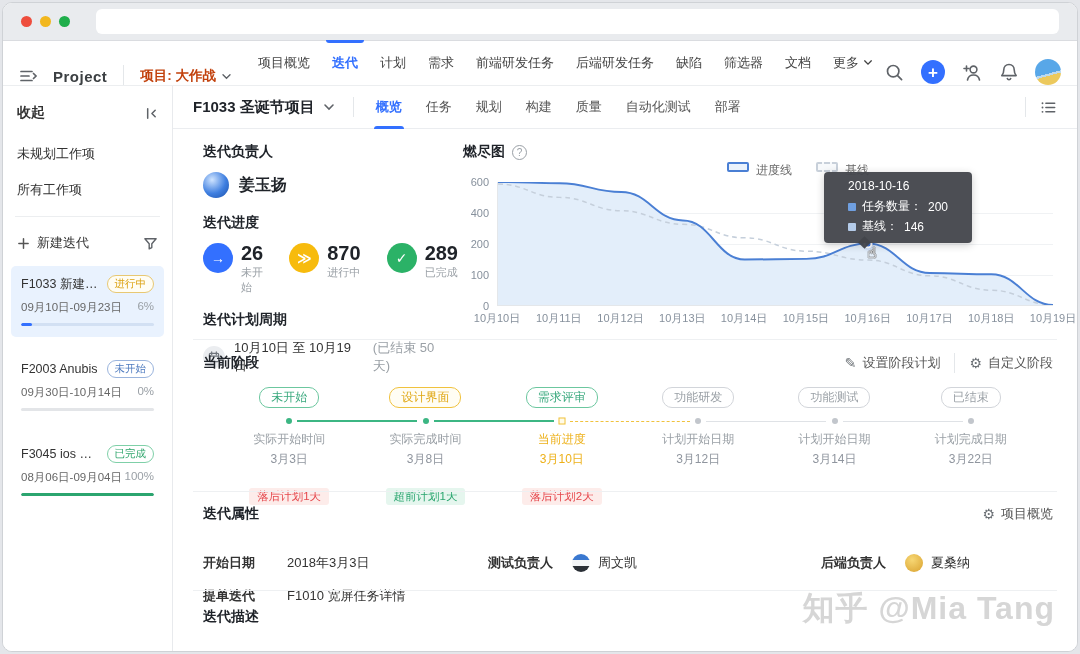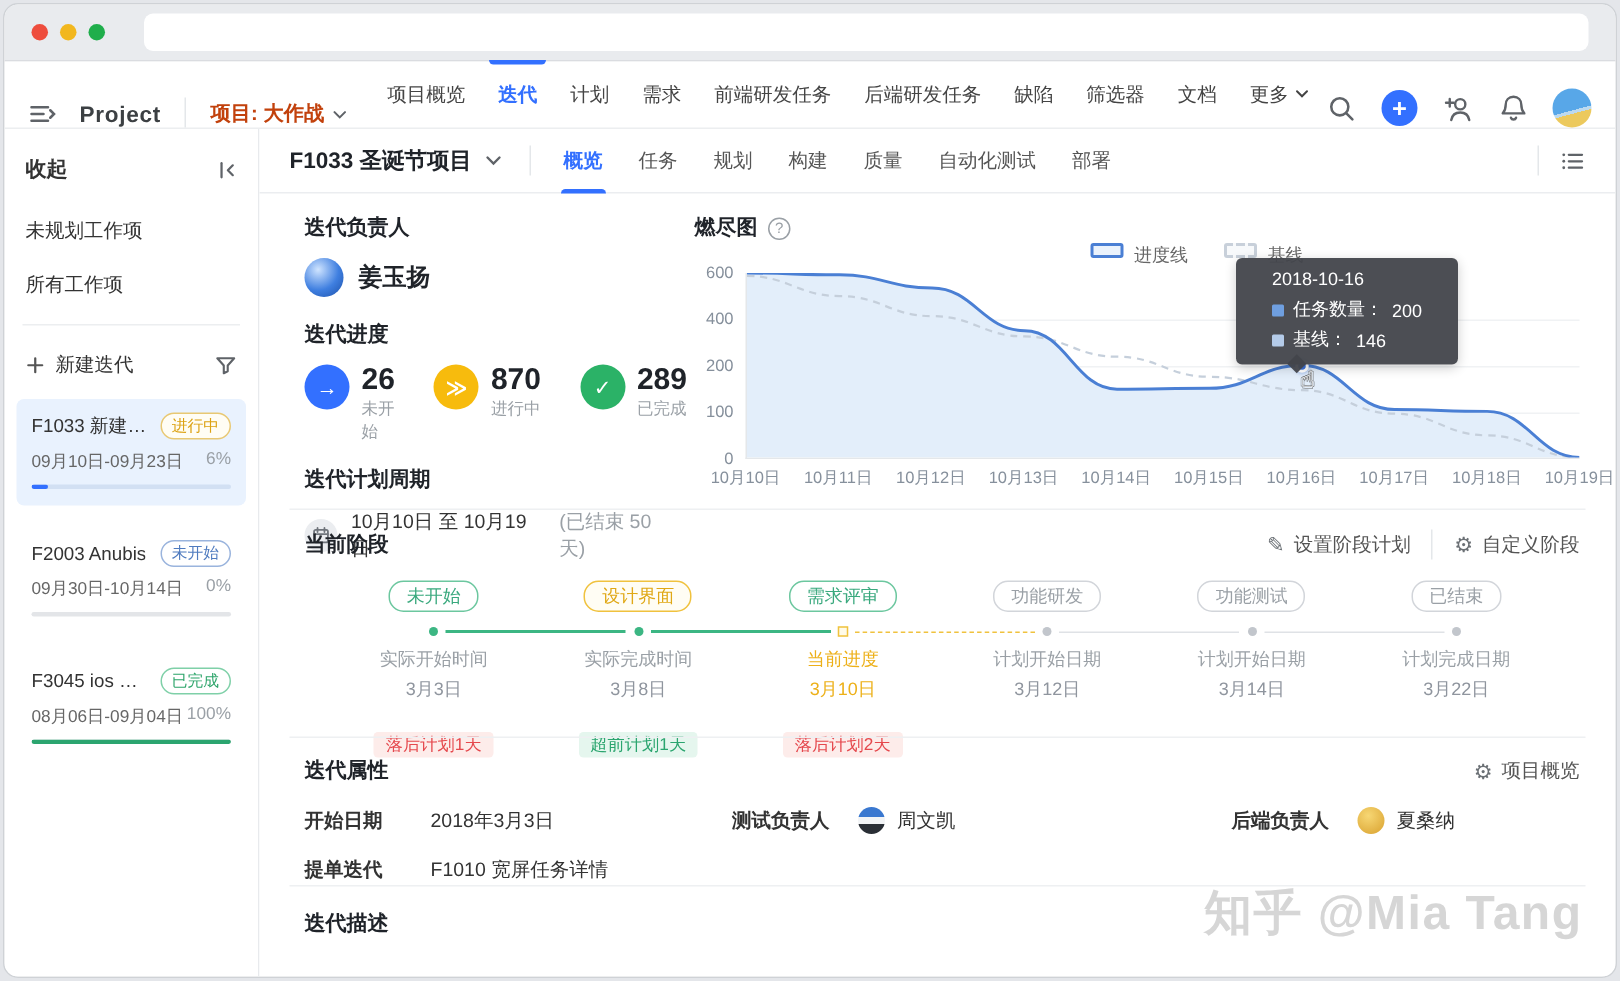--- a/index.html
+++ b/index.html
@@ -148,21 +148,21 @@
   .ph-lb { font-size:12px; color:#9aa0a6; margin-top:4px; }
   .ph-date { font-size:12px; color:#8f959e; margin-top:3px; }
   .ph-lb.cur, .ph-date.cur { color:#edb018; }
   .ph-badge { font-size:11.5px; padding:1px 8px; border-radius:3px; margin-top:20px; }
   .ph-badge.red { color:#e5484d; background:#fdecea; }
   .ph-badge.green { color:#2ba56f; background:#e5f6ee; }
 
   
   .attrs { height:98px; flex:none; padding:13px 24px 0 30px; }
   .attr-top { display:flex; align-items:center; }
-  .attr-grid { display:grid; grid-template-columns:285px 333px 1fr; row-gap:15px; margin-top:15px; }
+  .attr-grid { display:grid; grid-template-columns:285px 333px 1fr; row-gap:15px; margin-top:31px; }
   .attr-cell { display:flex; align-items:center; font-size:13px; color:#333; }
   .attr-lb { font-weight:700; width:84px; flex:none; }
   .attr-val { display:flex; align-items:center; gap:8px; }
 
   .descr { flex:1; padding:16px 24px 0 30px; }
   .watermark { position:absolute; right:22px; bottom:20px; font-size:32px; font-weight:700;
     color:#d6d6d6; letter-spacing:1px; pointer-events:none; }
 
   svg.ic { display:block; }
 </style>

